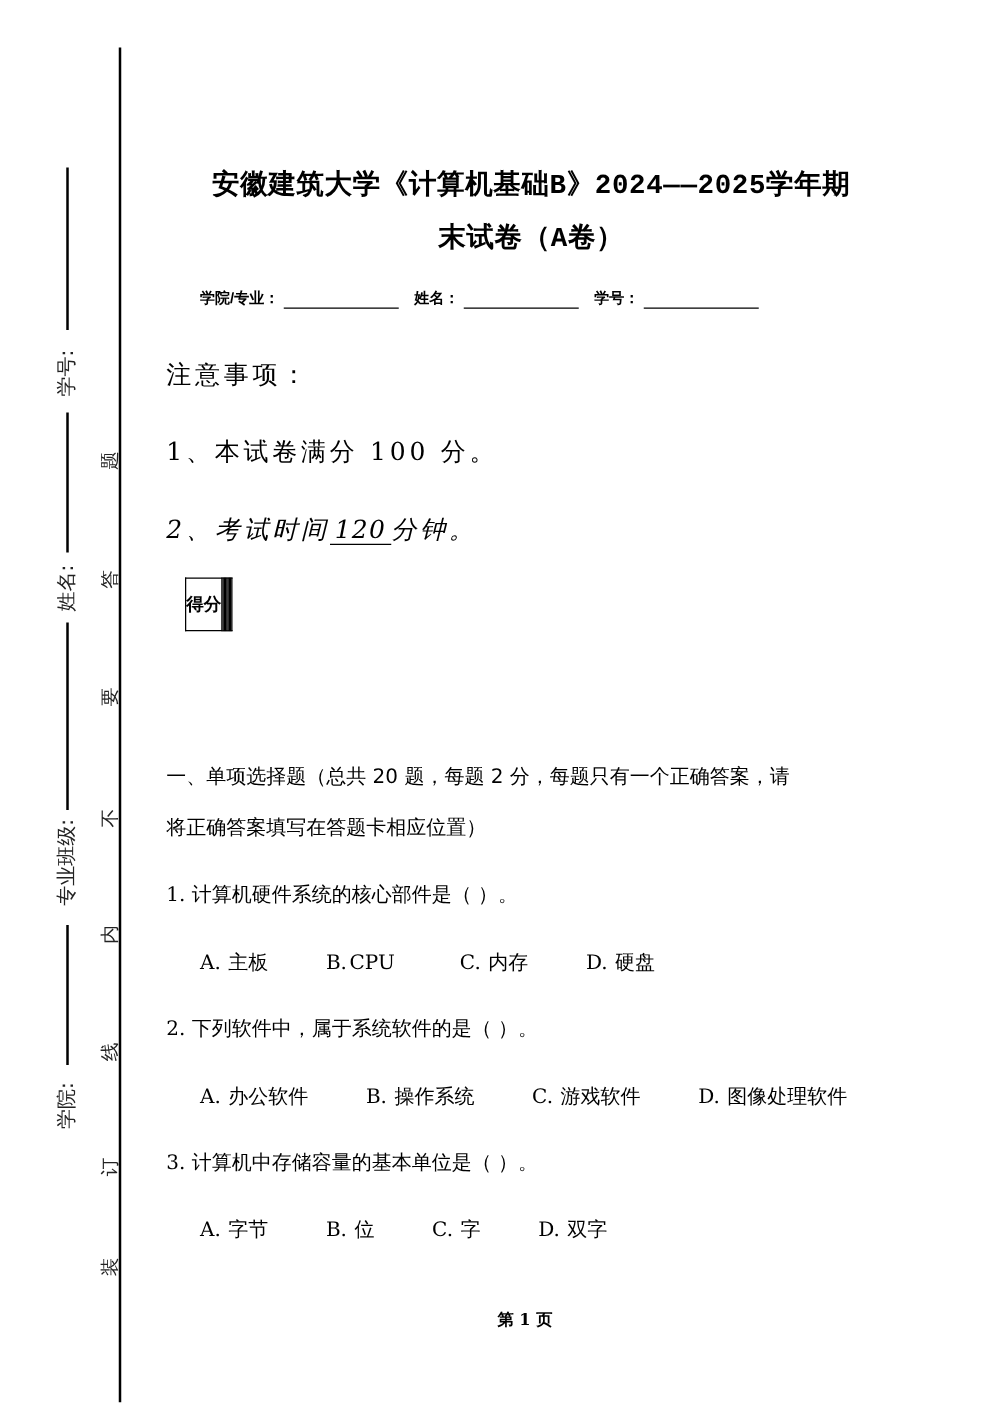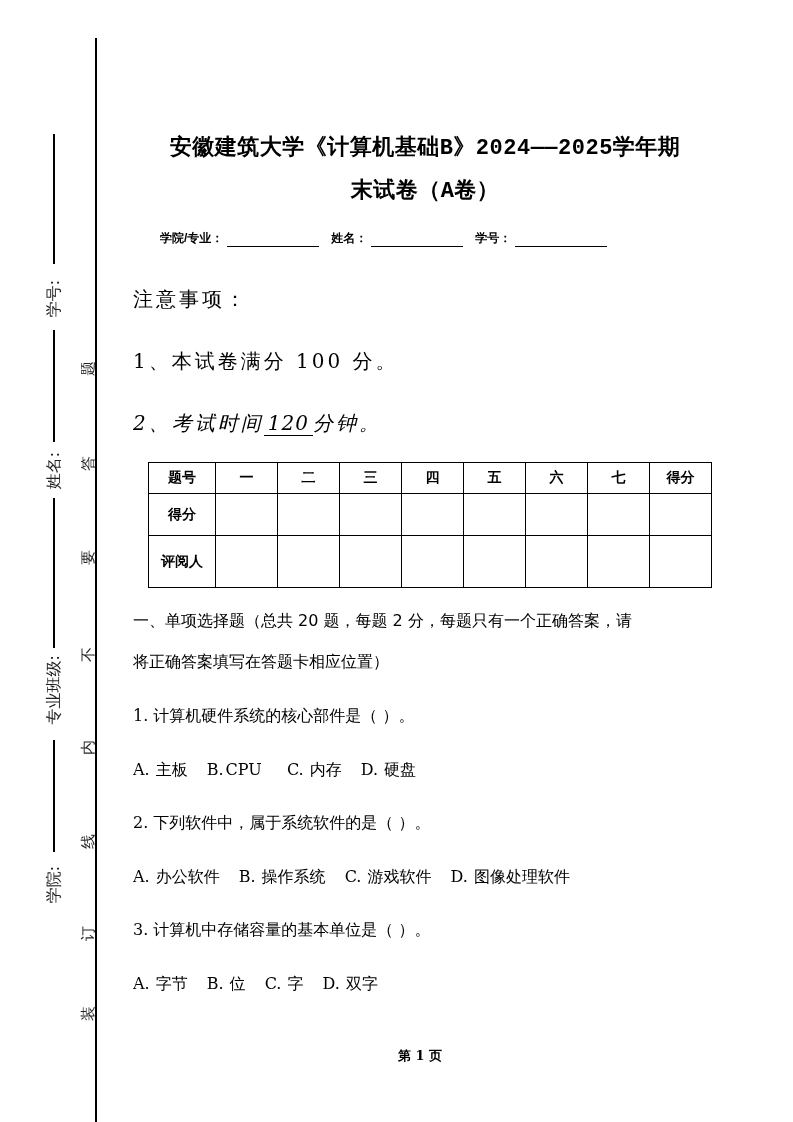--- a/index.html
+++ b/index.html
@@ -20,21 +20,21 @@
   .info-row .blank { display:inline-block; border-bottom:1.5px solid #000; height:16px; margin:0 12px 0 4px; }
   .note { position:absolute; left:133px; font-size:20px; letter-spacing:3px; }
   .underline-val { display:inline-block; border-bottom:1.2px solid #000; padding:0 4px; letter-spacing:1px; }
   table.score { position:absolute; left:148px; top:462px; border-collapse:collapse; }
   table.score td { border:1.3px solid #000; text-align:center; font-family:"DejaVu Sans","Liberation Sans",sans-serif;
                    font-size:14px; padding:0; }
   table.score td.hdr { font-weight:bold; }
   .section { position:absolute; left:133px; font-family:"DejaVu Sans","Liberation Sans",sans-serif; font-size:16px; }
   .q { position:absolute; left:133px; font-family:"DejaVu Sans","Liberation Sans",sans-serif; font-size:16px; }
   .q .num { font-family:"DejaVu Serif","Liberation Serif",serif; }
-  .opts span.opt { margin-right:14px; }
+  .opts span.opt { margin-right:14px;margin-left:27px; }
   .opts .letter { font-family:"DejaVu Serif","Liberation Serif",serif; margin-right:6px; }
   .footer { position:absolute; top:1047px; left:0; width:840px; text-align:center; font-size:13px; font-weight:bold;
             font-family:"DejaVu Serif","Liberation Serif",serif; }
 </style>
 </head>
 <body>
 
 <div class="border-line"></div>
 
 <div class="gutter-line" style="top:134px;height:130px;"></div>
@@ -70,44 +70,22 @@
 </div>
 
 <div class="note" style="top:286px;">注意事项：</div>
 <div class="note" style="top:348px;">1、本试卷满分 100 分。</div>
 <div class="note" style="top:410px;font-style:italic;">
   <span>2、考试时间</span><span class="underline-val">120</span><span>分钟。</span>
 </div>
 
 <table class="score">
   <tbody>
-      <tr style="height:31px;">
-    <td class="hdr" style="width:66px;">题号</td>
-    <td class="hdr" style="width:61px;">一</td>
-    <td class="hdr" style="width:61px;">二</td>
-    <td class="hdr" style="width:61px;">三</td>
-    <td class="hdr" style="width:61px;">四</td>
-    <td class="hdr" style="width:61px;">五</td>
-    <td class="hdr" style="width:61px;">六</td>
-    <td class="hdr" style="width:61px;">七</td>
-    <td class="hdr" style="width:61px;">得分</td>
-  </tr>
   <tr style="height:42px;">
     <td class="hdr">得分</td>
-    <td></td>
-    <td></td>
-    <td></td>
-    <td></td>
-    <td></td>
-    <td></td>
-    <td></td>
-    <td></td>
-  </tr>
-  <tr style="height:52px;">
-    <td class="hdr">评阅人</td>
     <td></td>
     <td></td>
     <td></td>
     <td></td>
     <td></td>
     <td></td>
     <td></td>
     <td></td>
   </tr>
 </tbody>

